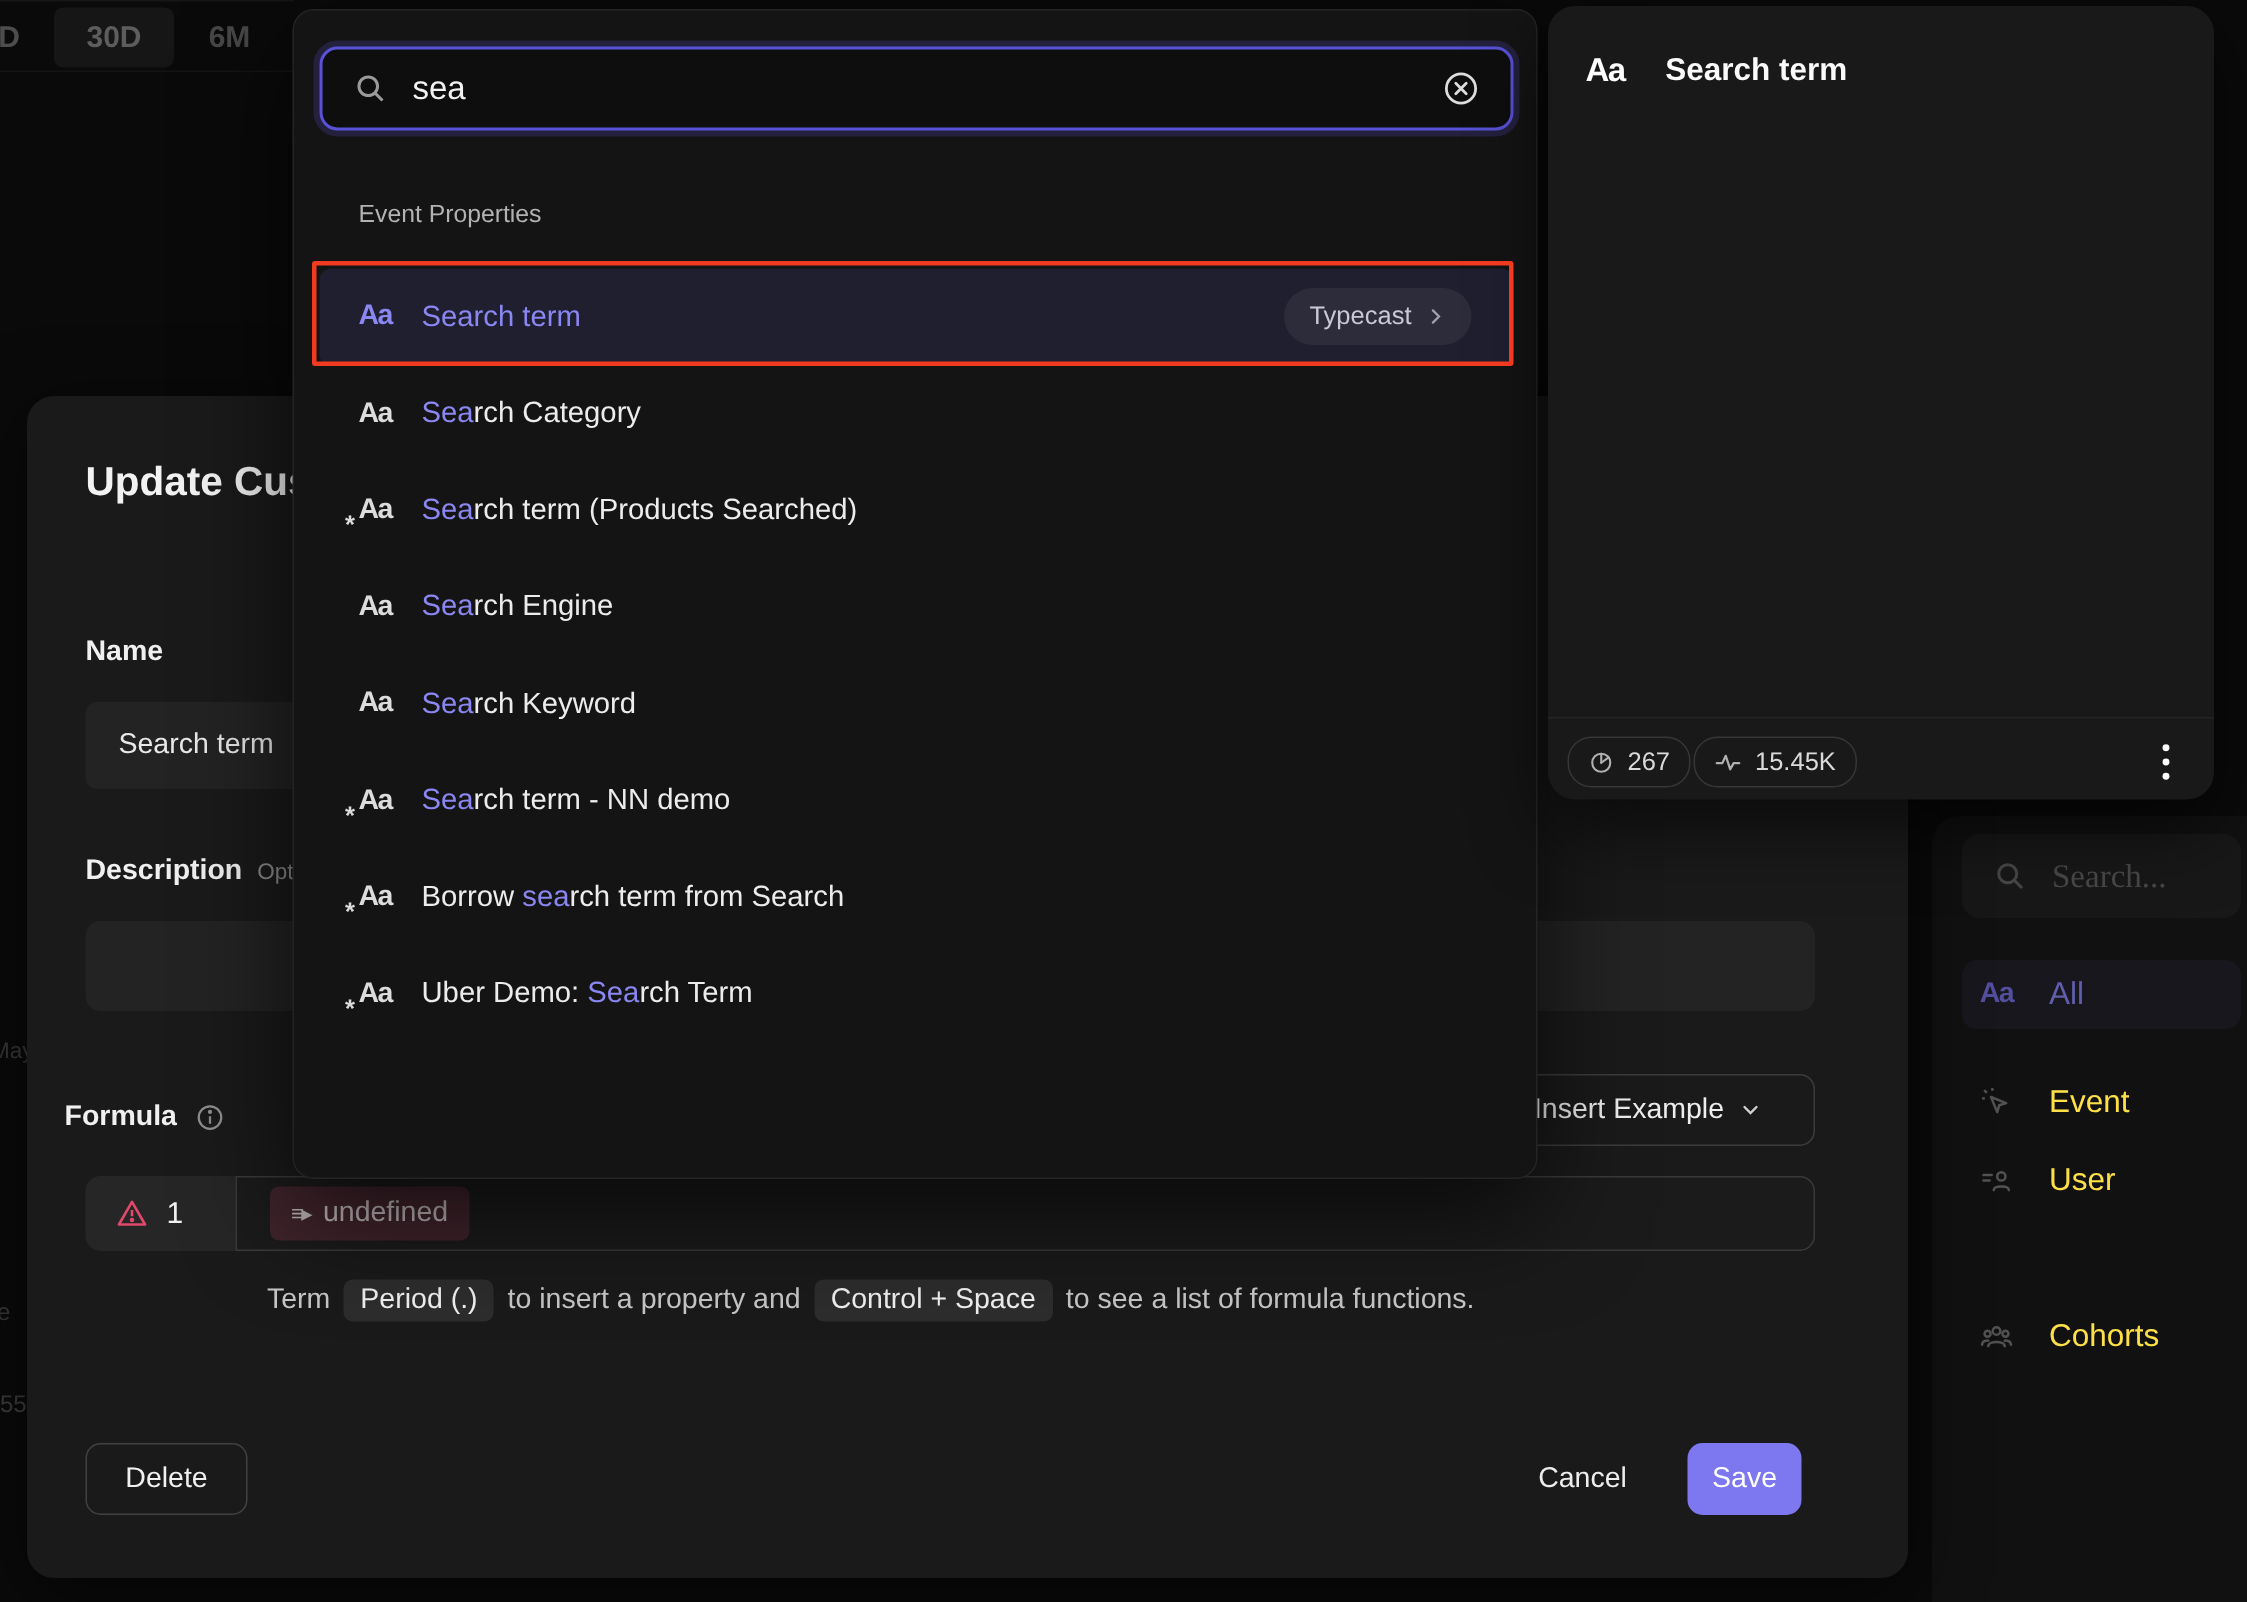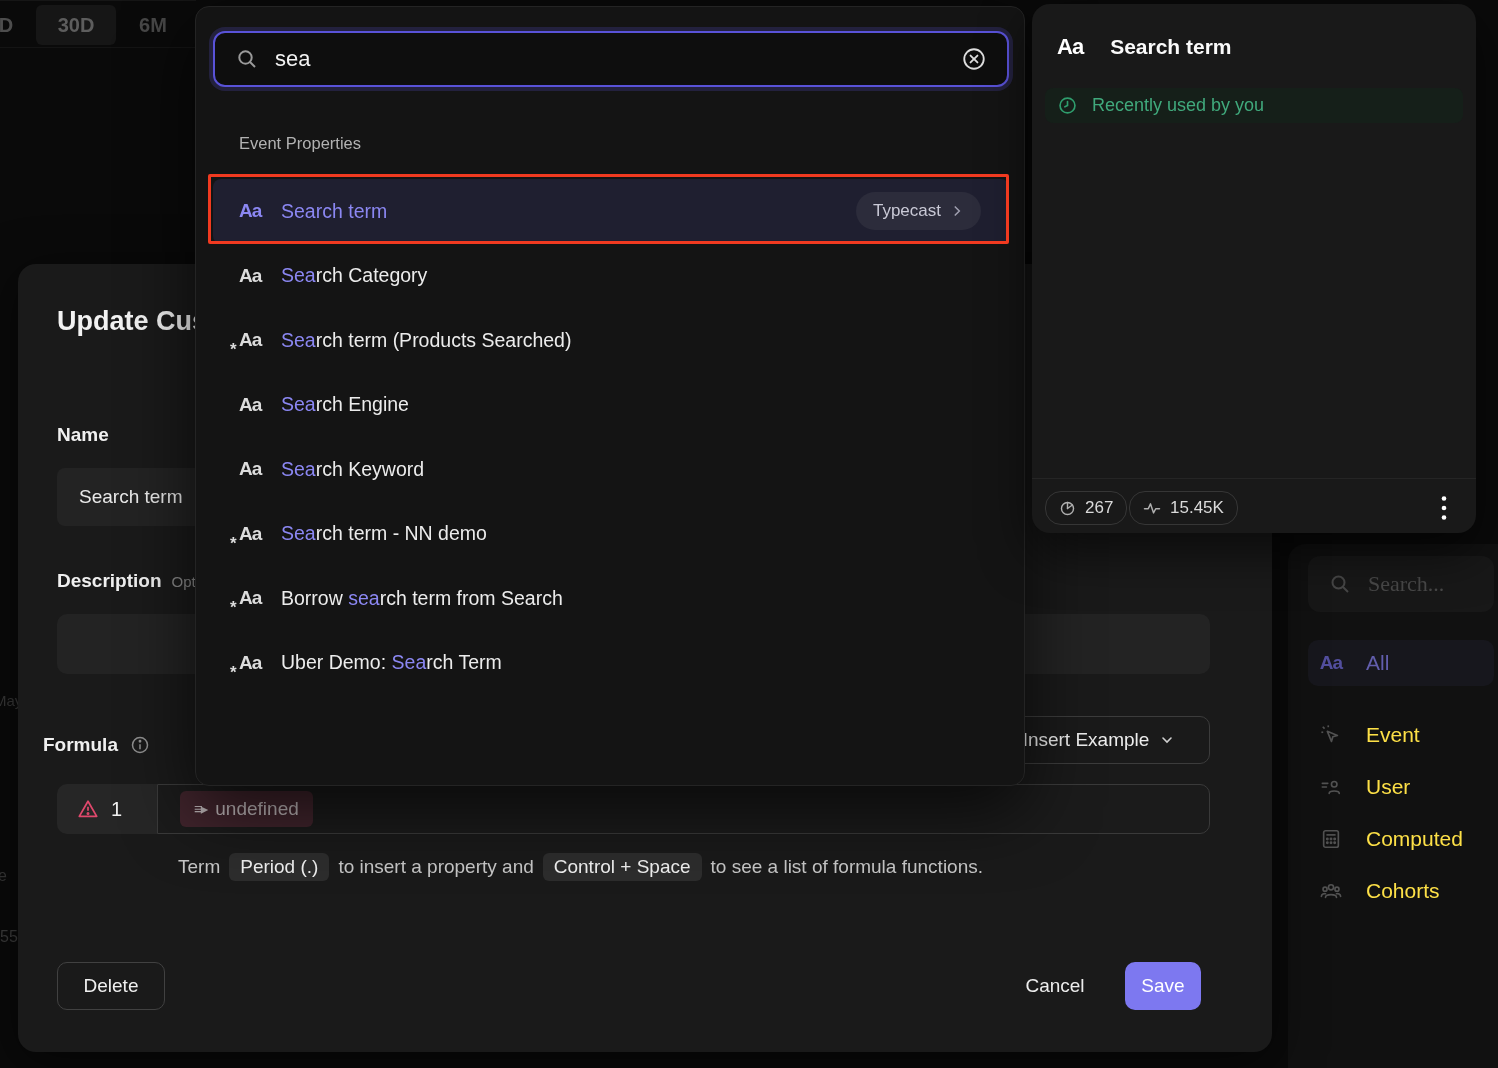--- a/index.html
+++ b/index.html
@@ -215,35 +215,20 @@
     <span class="ic">
       <svg width="22" height="22" viewBox="0 0 24 24" fill="none" stroke="currentColor" stroke-width="1.8" stroke-linecap="round">
         <line x1="2.5" y1="8" x2="8.5" y2="8"></line>
           <line x1="2.5" y1="12" x2="7" y2="12"></line>
           <circle cx="15.5" cy="9" r="3"></circle>
           <path d="M10 19 c0-3.5 11-3.5 11 0"></path>
       </svg>
     </span>
     <span>User</span>
   </div>
-  <div class="sb-row" style="top:272px;">
-    <span class="ic">
-      <svg width="22" height="22" viewBox="0 0 24 24" fill="none" stroke="currentColor" stroke-width="1.8">
-        <rect x="4" y="3" width="16" height="18" rx="2"></rect>
-          <line x1="7" y1="7.5" x2="17" y2="7.5"></line>
-        <circle cx="8" cy="12" r="0.7" fill="currentColor"></circle>
-          <circle cx="12" cy="12" r="0.7" fill="currentColor"></circle>
-          <circle cx="16" cy="12" r="0.7" fill="currentColor"></circle>
-        <circle cx="8" cy="16" r="0.7" fill="currentColor"></circle>
-          <circle cx="12" cy="16" r="0.7" fill="currentColor"></circle>
-          <circle cx="16" cy="16" r="0.7" fill="currentColor"></circle>
-      </svg>
-    </span>
-    <span>Computed</span>
-  </div>
   <div class="sb-row" style="top:324px;">
     <span class="ic">
       <svg width="22" height="22" viewBox="0 0 24 24" fill="none" stroke="currentColor" stroke-width="1.8" stroke-linecap="round">
         <circle cx="12" cy="8" r="2.8"></circle>
           <circle cx="5.5" cy="10" r="2.2"></circle>
           <circle cx="18.5" cy="10" r="2.2"></circle>
           <path d="M6 19 c0-4 12-4 12 0"></path>
           <path d="M1.5 18 c0-2.6 3-3.4 4.5-3"></path>
           <path d="M22.5 18 c0-2.6 -3-3.4 -4.5-3"></path>
       </svg>
@@ -316,29 +301,20 @@
   </div>
 </div>
 
 <div id="annotation"></div>
 
 <div id="detail">
   <div class="d-title">
     <span class="aa">Aa</span>
     <span class="t">Search term</span>
   </div>
-  <div id="d-badge">
-    <span class="ic">
-      <svg width="21" height="21" viewBox="0 0 24 24" fill="none" stroke="currentColor" stroke-width="1.9" stroke-linecap="round">
-          <circle cx="12" cy="12" r="8.5"></circle>
-          <polyline points="12,7.5 12,12 9,13.5"></polyline>
-        </svg>
-    </span>
-    <span class="bt">Recently used by you</span>
-  </div>
   <div class="d-divider"></div>
   <div class="pill" id="pill-count">
     <span class="ic">
       <svg width="17" height="17" viewBox="0 0 24 24" fill="none" stroke="currentColor" stroke-width="2" stroke-linecap="round">
           <circle cx="12" cy="12" r="8.5"></circle>
           <line x1="12" y1="12" x2="12" y2="3.5"></line>
           <line x1="12" y1="12" x2="19" y2="7"></line>
         </svg>
     </span>
     <span>267</span>

